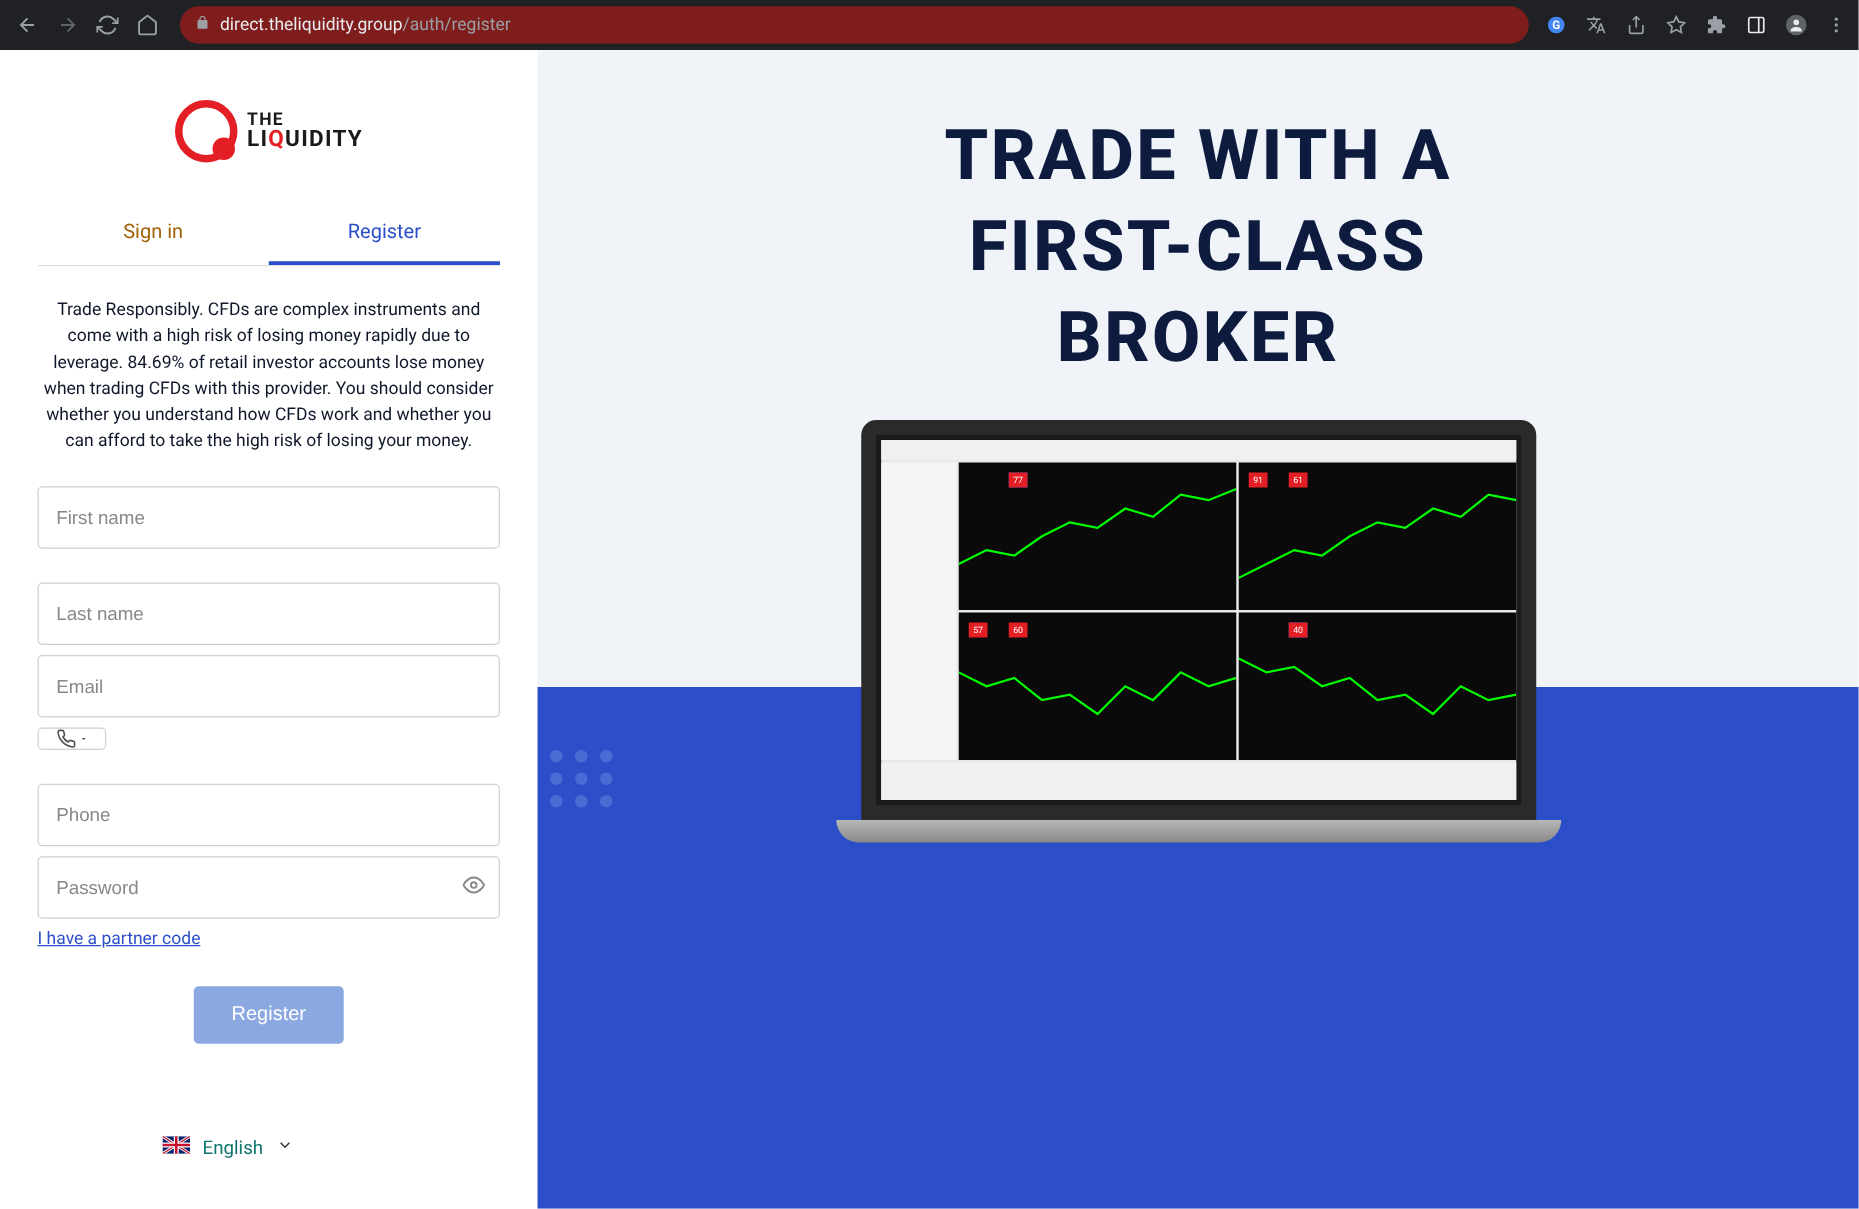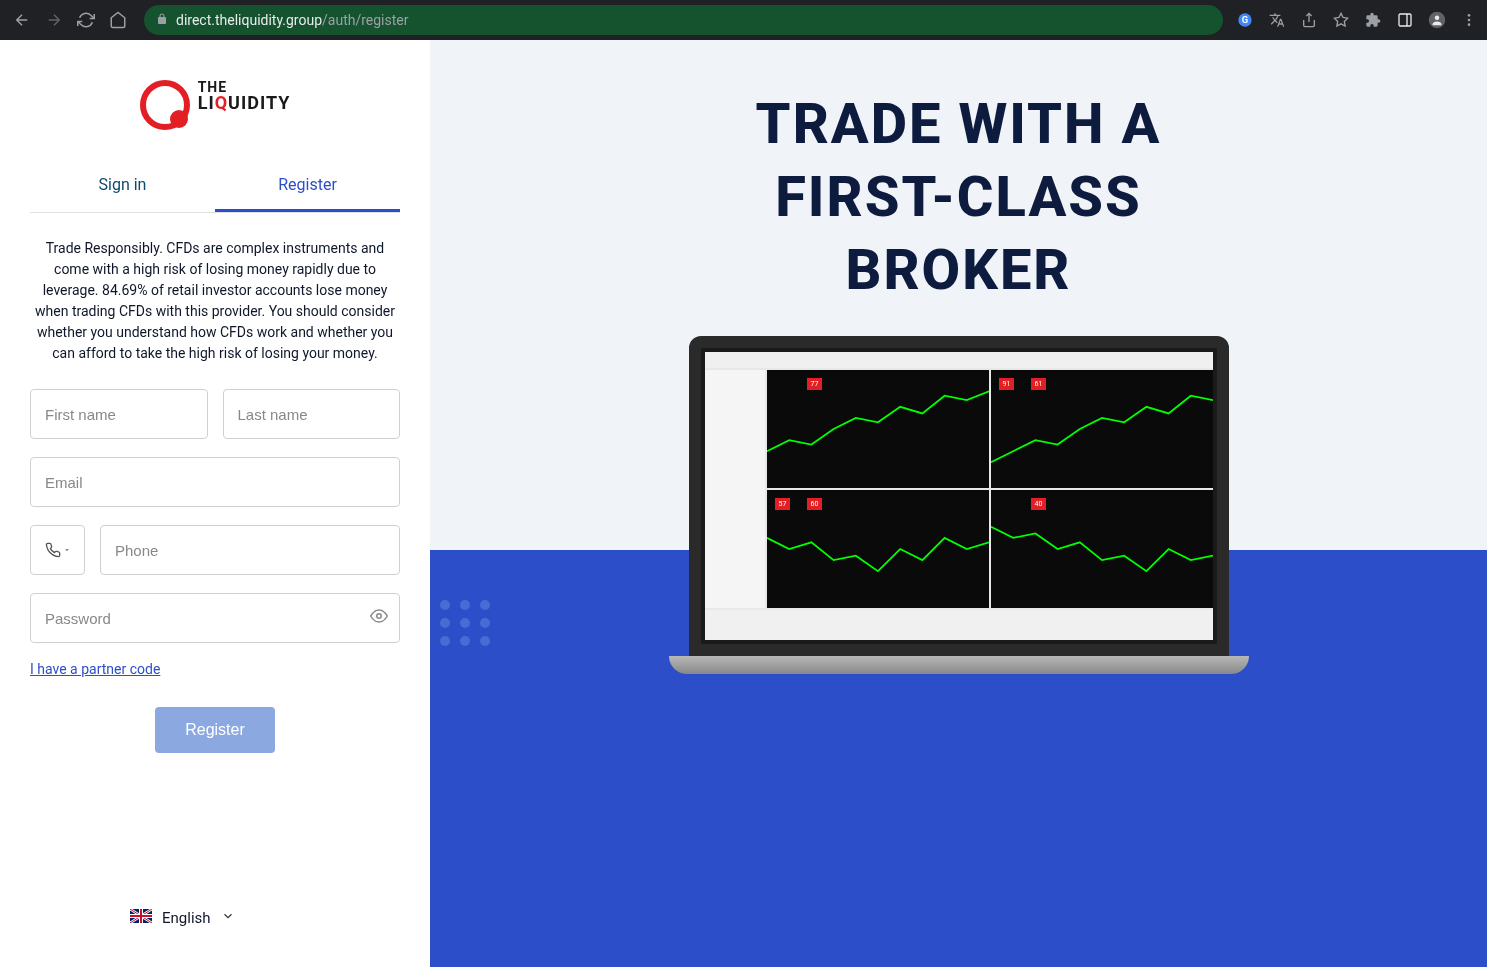--- a/index.html
+++ b/index.html
@@ -2,65 +2,65 @@
 <html><head>
 <meta charset="utf-8">
 <style>
 * { margin: 0; padding: 0; box-sizing: border-box; }
 body { font-family: -apple-system, BlinkMacSystemFont, 'Segoe UI', Roboto, sans-serif; background: #fff; }
 
 
 .browser-chrome { background: #202124; height: 40px; display: flex; align-items: center; padding: 0 8px; gap: 4px; }
 .nav-btn { width: 28px; height: 28px; display: flex; align-items: center; justify-content: center; color: #9aa0a6; border-radius: 50%; cursor: pointer; }
 .nav-btn.disabled { color: #5f6368; }
-.url-bar { flex: 1; background: #14532d; border-radius: 16px; height: 30px; display: flex; align-items: center; padding: 0 12px; margin: 0 8px; color: #e8eaed; font-size: 14px; }
+.url-bar { flex: 1; background: #7f1d1d; border-radius: 16px; height: 30px; display: flex; align-items: center; padding: 0 12px; margin: 0 8px; color: #e8eaed; font-size: 14px; }
 .lock-icon { margin-right: 8px; color: #9aa0a6; }
 .url-text { color: #9aa0a6; }
 .url-text .domain { color: #e8eaed; }
 .toolbar-icons { display: flex; gap: 12px; align-items: center; color: #e8eaed; }
 .toolbar-icon { width: 20px; height: 20px; display: flex; align-items: center; justify-content: center; }
 
 
 .page { display: flex; height: calc(100vh - 40px); }
 .left-panel { width: 430px; background: #fff; padding: 20px 30px; display: flex; flex-direction: column; overflow-y: auto; }
 .right-panel { flex: 1; background: linear-gradient(180deg, #f0f4f8 0%, #f0f4f8 55%, #2c4fc9 55%, #2c4fc9 100%); position: relative; display: flex; flex-direction: column; align-items: center; padding-top: 48px; overflow: hidden; }
 
 
-.logo { display: flex; gap: 8px; margin: 20px auto 30px; }
+.logo { display: flex; align-items: center; gap: 8px; margin: 20px auto 30px; }
 .logo-circle { width: 50px; height: 50px; border: 6px solid #e31e24; border-radius: 50%; position: relative; }
 .logo-circle::after { content: ''; position: absolute; width: 18px; height: 18px; background: #e31e24; border-radius: 50%; bottom: -4px; right: -4px; }
 .logo-text { display: flex; flex-direction: column; line-height: 1; }
 .logo-text .t1 { font-size: 14px; font-weight: 700; color: #1a1a1a; letter-spacing: 1px; }
 .logo-text .t2 { font-size: 18px; font-weight: 700; color: #1a1a1a; letter-spacing: 1px; }
 .logo-text .t2 .red { color: #e31e24; }
 
 
 .tabs { display: flex; border-bottom: 1px solid #e0e0e0; margin-bottom: 25px; }
-.tab { flex: 1; text-align: center; padding: 15px 0; font-size: 16px; color: #0c4a6e; cursor: pointer; position: relative; }
+.tab { flex: 1; text-align: center; padding: 15px 0; font-size: 16px; color: #a16207; cursor: pointer; position: relative; }
 .tab.active { color: #2c4fc9; border-bottom: 3px solid #2c4fc9; }
 
 
 .disclaimer { text-align: center; color: #0f172a; font-size: 14px; line-height: 1.5; margin-bottom: 25px; padding: 0 5px; }
 
 
-.form-row { display: flex; gap: 15px; margin-bottom: 18px; }
+.form-row { display: flex; gap: 27px; margin-bottom: 8px; flex-direction: column; }
 .form-field { flex: 1; position: relative; }
 .input { width: 100%; height: 50px; border: 1px solid #d0d0d0; border-radius: 4px; padding: 0 14px; font-size: 15px; color: #333; outline: none; }
 .input::placeholder { color: #888; }
 .phone-prefix { width: 55px; border: 1px solid #d0d0d0; border-radius: 4px; display: flex; align-items: center; justify-content: center; gap: 2px; }
 .phone-input { flex: 1; }
 .eye-icon { position: absolute; right: 12px; top: 50%; transform: translateY(-50%); color: #888; cursor: pointer; }
 
 .partner-link { color: #2c4fc9; font-size: 14px; text-decoration: underline; cursor: pointer; margin-bottom: 30px; display: inline-block; }
 
 .register-btn { background: #8ca8e0; color: #fff; border: none; padding: 14px 30px; font-size: 16px; border-radius: 4px; cursor: pointer; align-self: center; margin: 0 auto 40px; display: block; }
 
 
 .language { display: flex; align-items: center; gap: 10px; margin-top: auto; padding: 20px 0; margin-left: 100px; }
-.lang-text { font-size: 15px; color: #0f172a; }
+.lang-text { font-size: 15px; color: #0f766e; }
 .chevron { color: #333; }
 
 
 .heading { font-size: 56px; font-weight: 800; color: #0d1b3e; text-align: center; letter-spacing: 2px; line-height: 1.3; z-index: 2; }
 
 
 .laptop { width: 540px; margin-top: 30px; position: relative; z-index: 2; }
 .laptop-screen { background: #1a1a1a; border: 12px solid #2a2a2a; border-radius: 12px 12px 0 0; height: 320px; padding: 4px; }
 .screen-content { background: #e8e8e8; height: 100%; display: grid; grid-template-columns: 60px 1fr 1fr; grid-template-rows: 16px 1fr 1fr 30px; gap: 2px; font-size: 6px; }
 .titlebar { grid-column: 1/4; background: #f0f0f0; }

